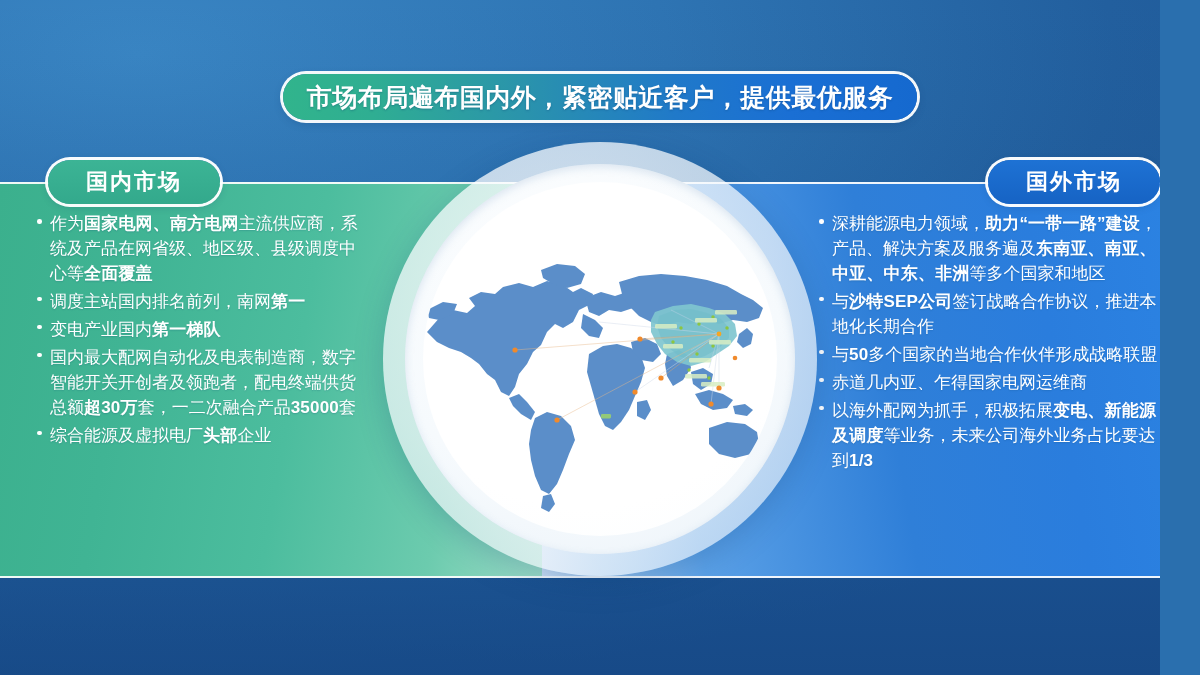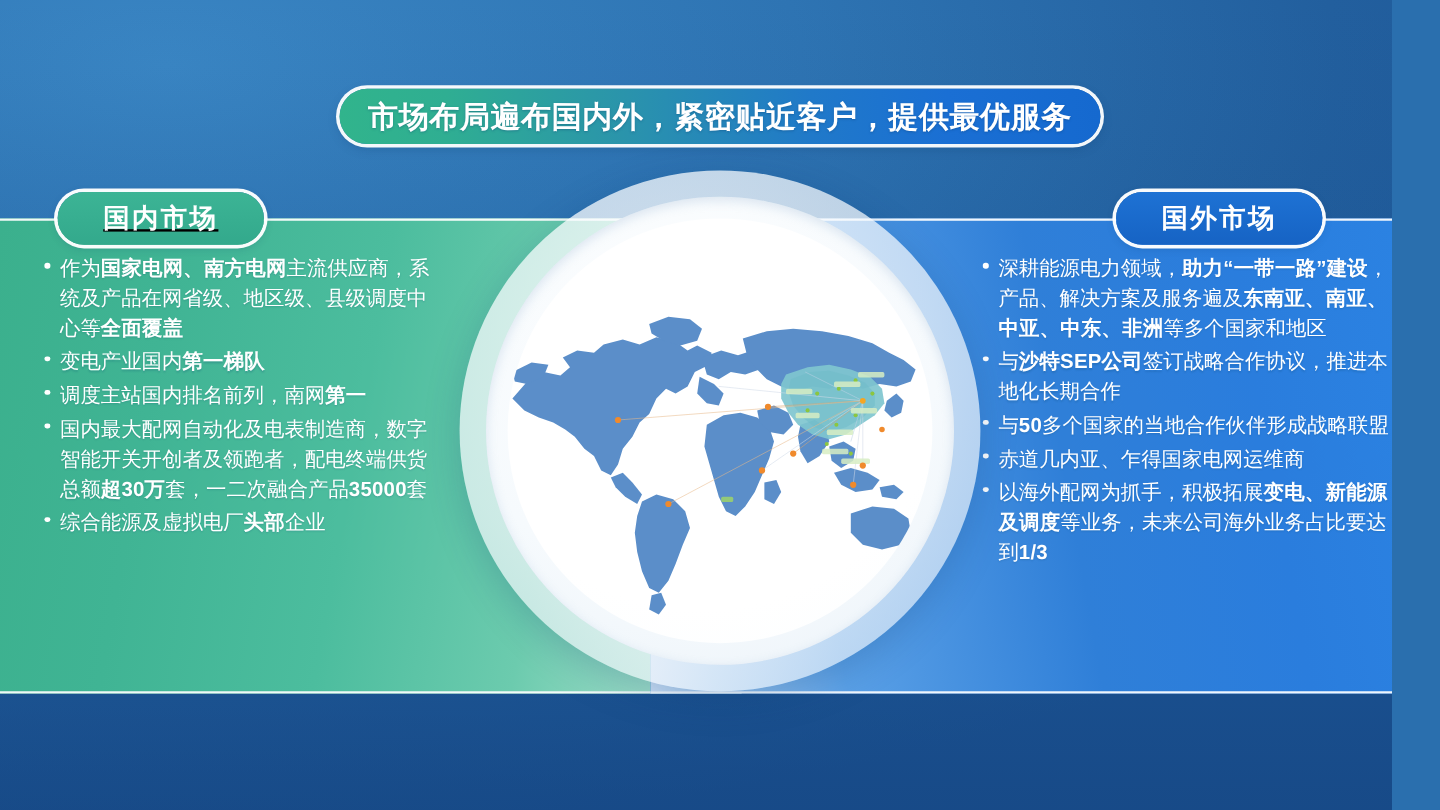--- a/index.html
+++ b/index.html
@@ -54,22 +54,22 @@
   }
 
   
   .badge{
     position:absolute;top:160px;height:44px;border-radius:22px;
     display:flex;align-items:center;justify-content:center;
     box-shadow:0 0 0 3px rgba(255,255,255,.97), 0 2px 8px rgba(10,50,100,.25);
     z-index:45;
   }
   .badge .txt{color:#fff;font-size:22px;font-weight:bold;letter-spacing:2px;white-space:nowrap;}
-  .badge-left{left:48px;width:172px;background:linear-gradient(180deg,#3cb495 0%,#33a98c 100%);text-decoration:underline;}
-  .badge-right{left:930px;width:172px;background:linear-gradient(180deg,#1e72d4 0%,#1663c4 100%);}
+  .badge-left{left:48px;width:172px;background:linear-gradient(180deg,#3cb495 0%,#33a98c 100%);}
+  .badge-right{left:988px;width:172px;background:linear-gradient(180deg,#1e72d4 0%,#1663c4 100%);}
 
   
   .list{position:absolute;top:212px;z-index:30;}
   .list-left{left:36px;width:330px;}
   .list-right{left:818px;width:340px;}
 
   .bullet{
     position:relative;padding-left:14px;margin-bottom:3px;
     color:#ffffff;font-size:14.6px;line-height:1.47;
     text-shadow:0 1px 1.5px rgba(10,70,110,.22);
@@ -111,22 +111,22 @@
   <div class="title-pill">
     <span class="txt">市场布局遍布国内外，紧密贴近客户，提供最优服务</span>
   </div>
 
   <div class="panel panel-left"></div>
   <div class="badge badge-left">
     <span class="txt">国内市场</span>
   </div>
   <div class="list list-left">
       <div class="bullet"><span class="sm">作为</span><b>国家电网、南方电网</b><span class="sm">主流供应商，系统及产品在网省级、地区级、县级调度中心等</span><b>全面覆盖</b></div>
+      <div class="bullet"><span class="sm">调度主站国内排名前列，南网</span><b>第一</b></div>
       <div class="bullet"><span class="sm">变电产业国内</span><b>第一梯队</b></div>
-      <div class="bullet"><span class="sm">调度主站国内排名前列，南网</span><b>第一</b></div>
       <div class="bullet"><span class="sm">国内最大配网自动化及电表制造商，数字智能开关开创者及领跑者，配电终端供货总额</span><b>超30万</b><span class="sm">套，一二次融合产品</span><b>35000</b><span class="sm">套</span></div>
       <div class="bullet"><span class="sm">综合能源及虚拟电厂</span><b>头部</b><span class="sm">企业</span></div>
     </div>
 
   <div class="panel panel-right"></div>
   <div class="badge badge-right">
     <span class="txt">国外市场</span>
   </div>
   <div class="list list-right">
       <div class="bullet"><span class="sm">深耕能源电力领域，</span><b>助力“一带一路”建设</b><span class="sm">，产品、解决方案及服务遍及</span><b>东南亚、南亚、中亚、中东、非洲</b><span class="sm">等多个国家和地区</span></div>

